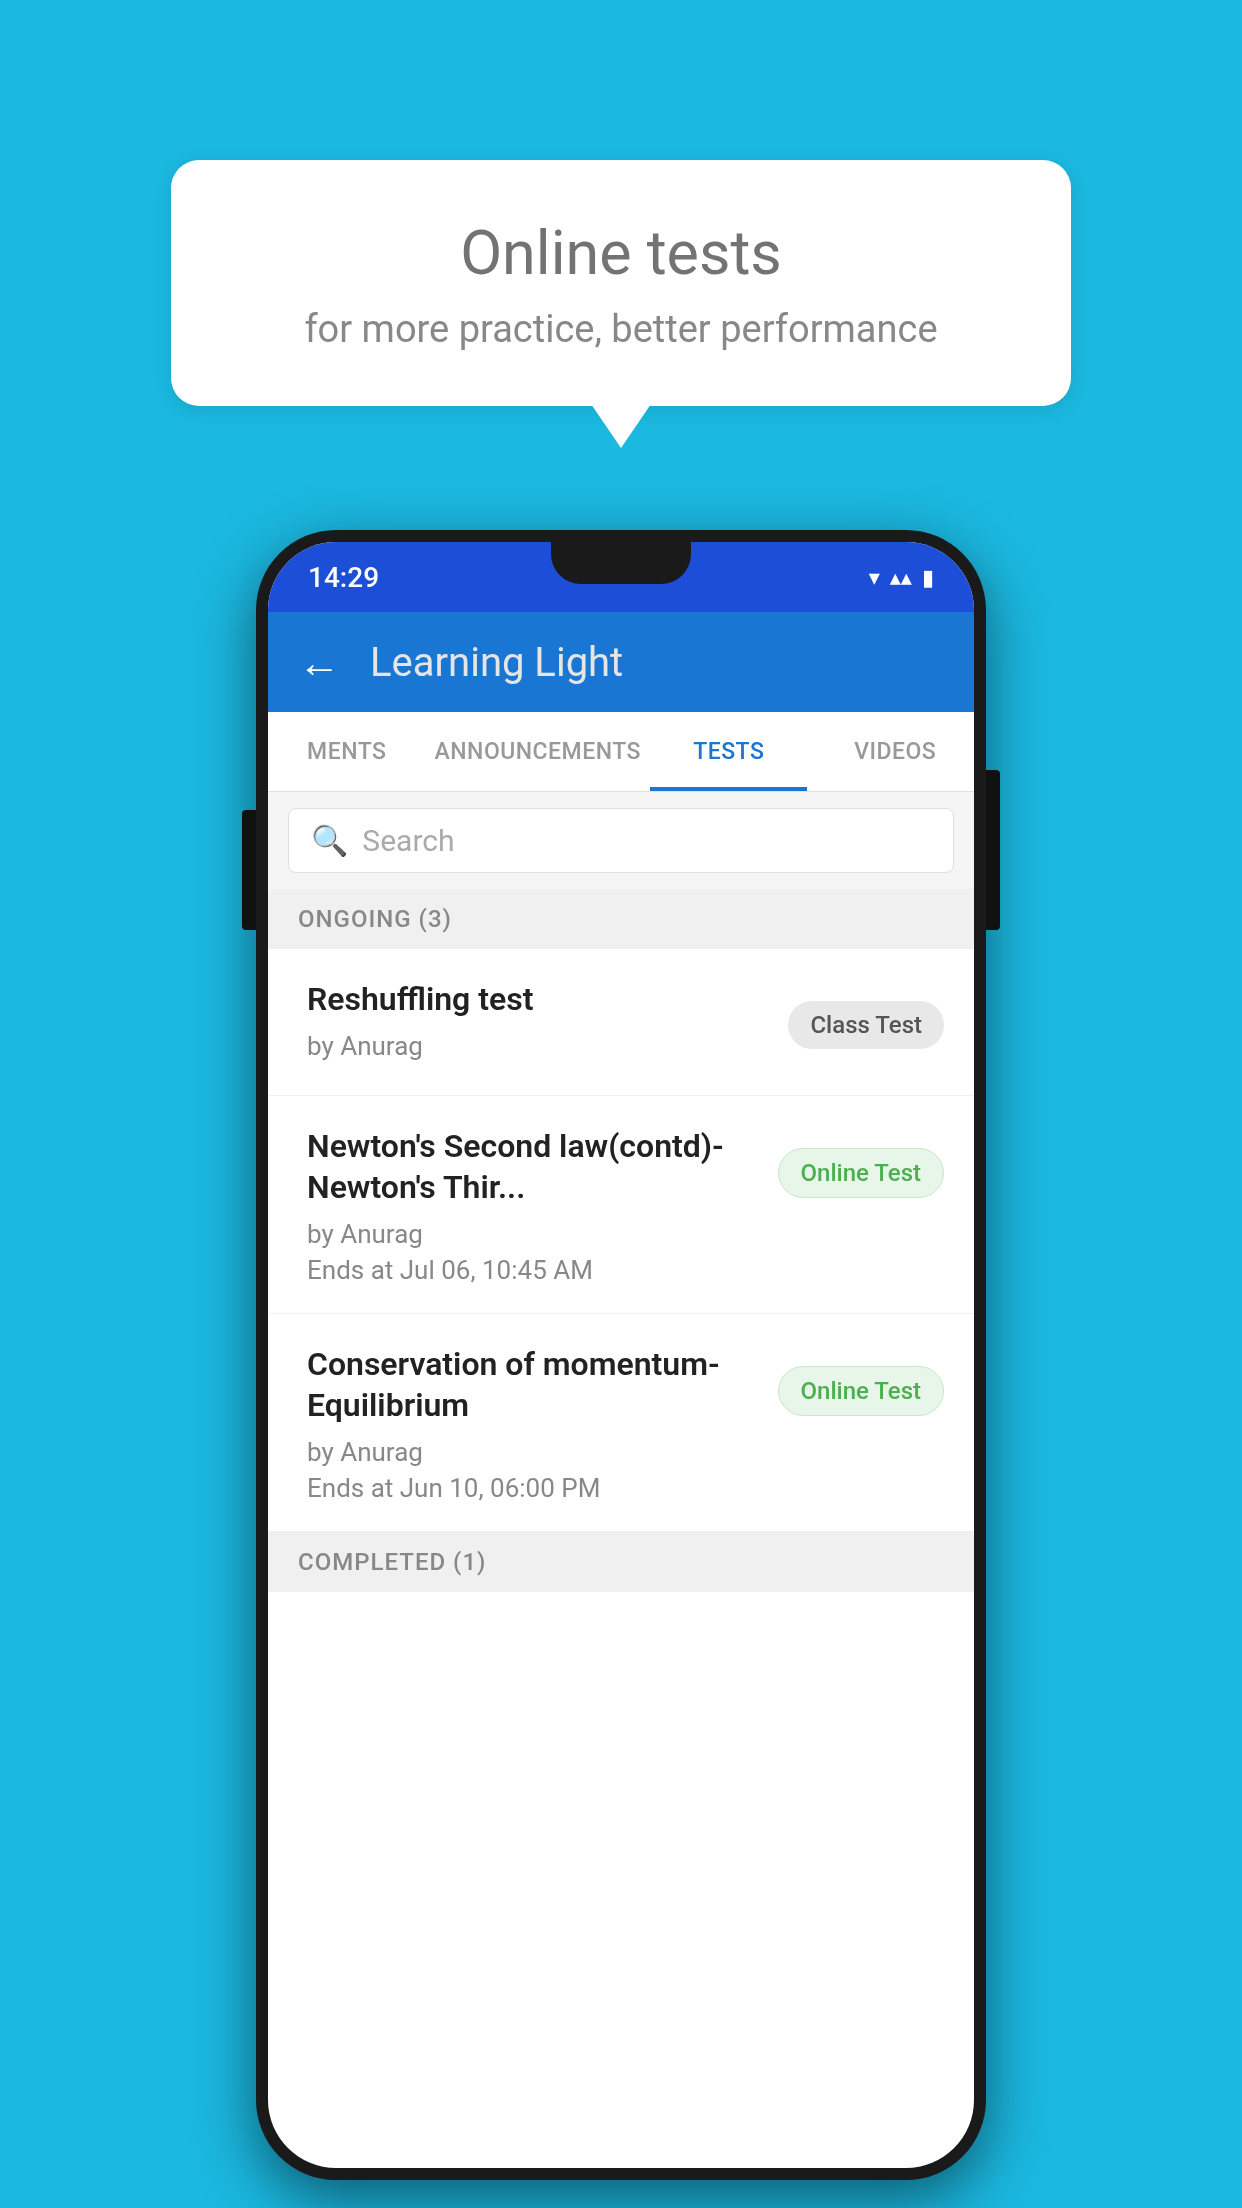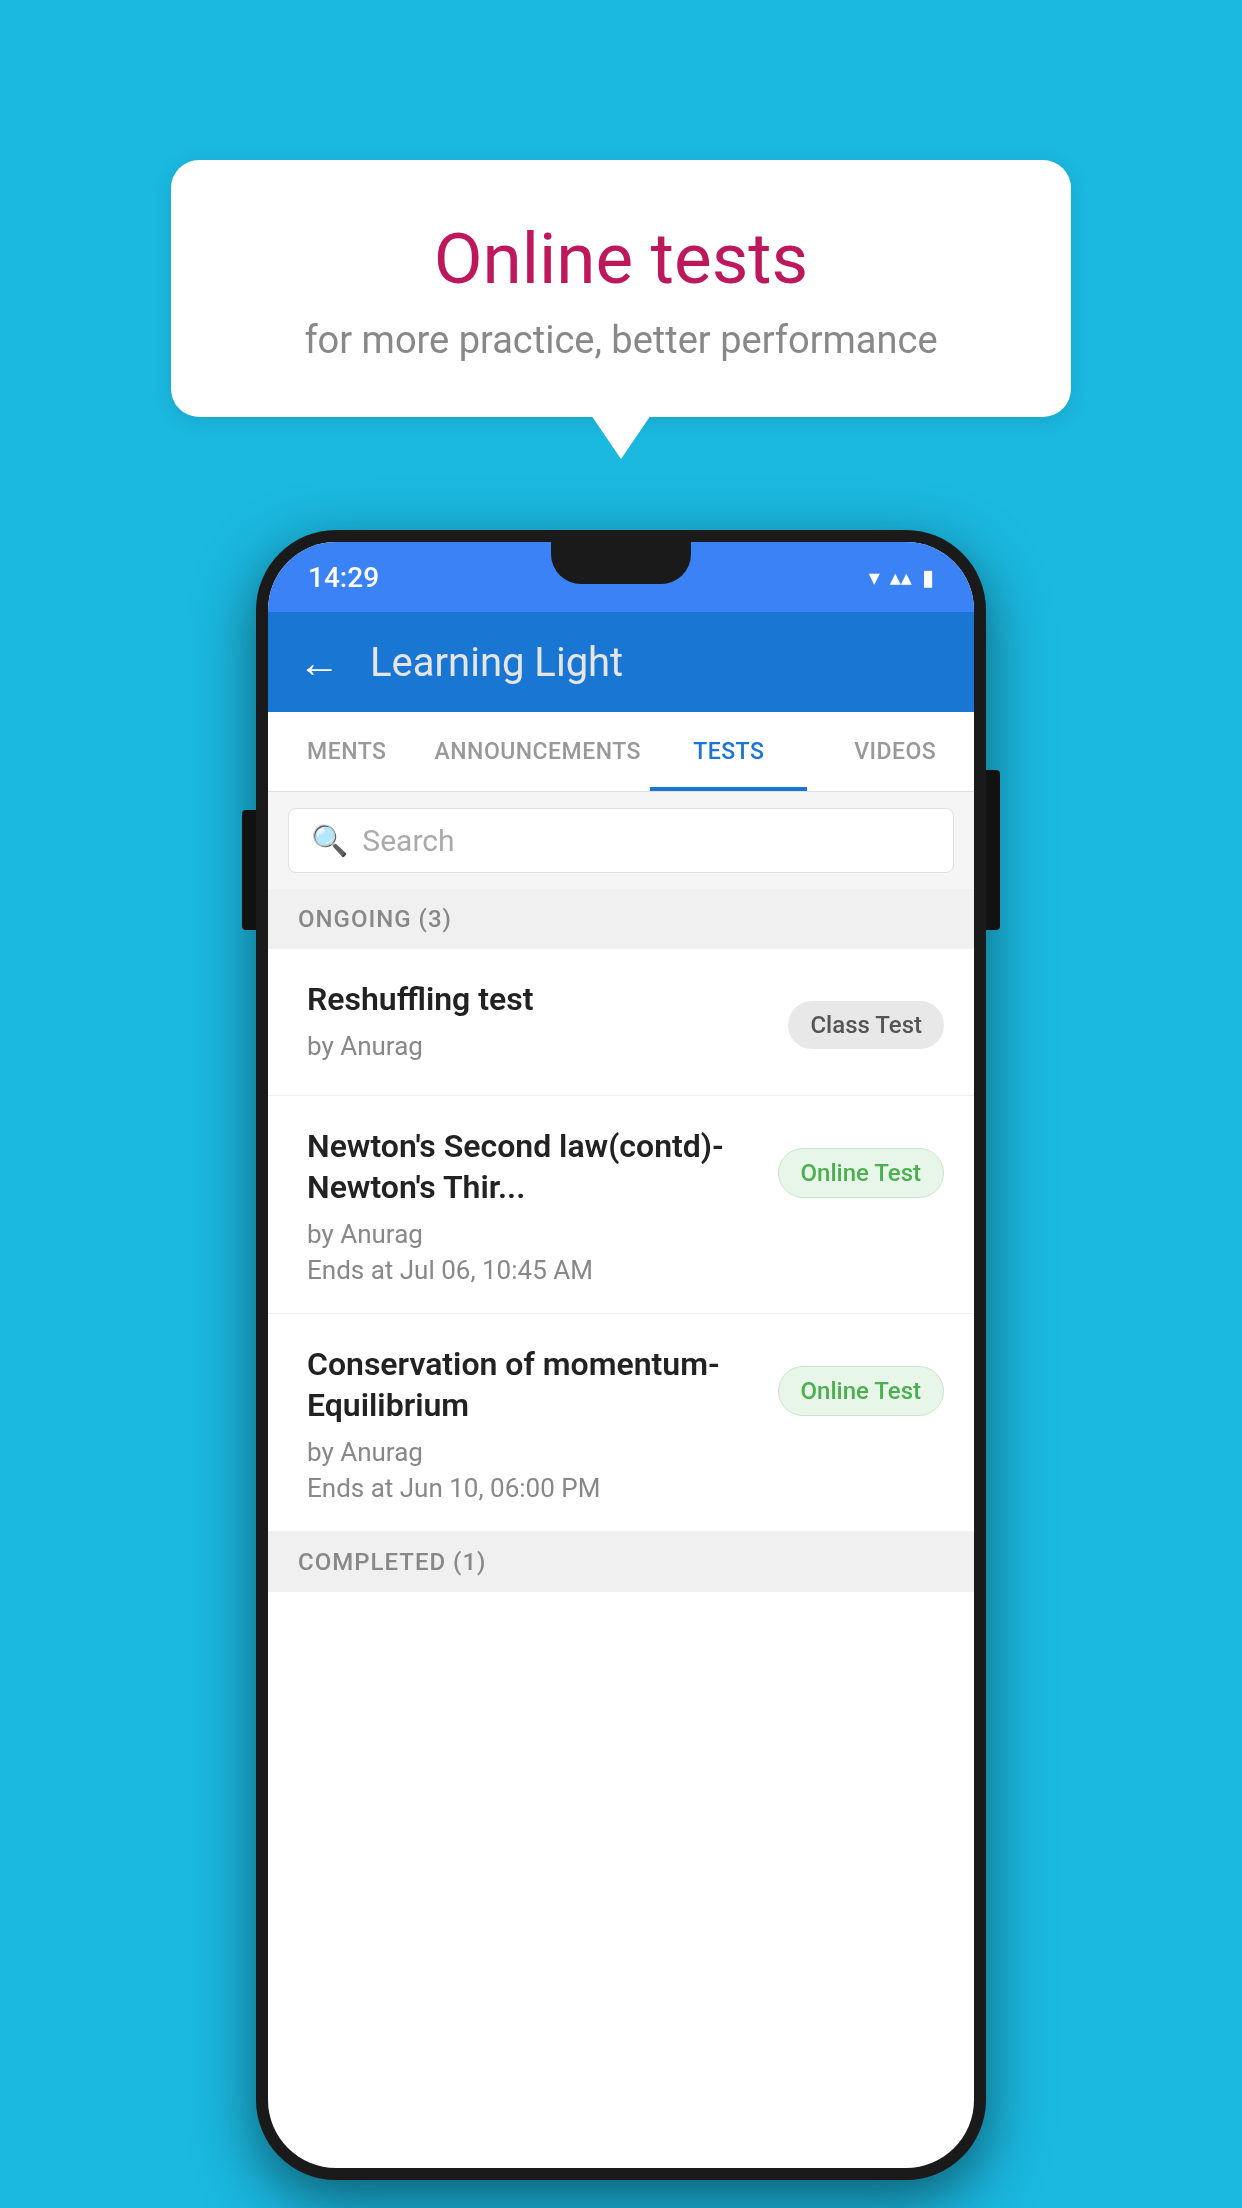--- a/index.html
+++ b/index.html
@@ -39,23 +39,23 @@
       left: 50%;
       transform: translateX(-50%);
       width: 0;
       height: 0;
       border-left: 30px solid transparent;
       border-right: 30px solid transparent;
       border-top: 44px solid white;
     }
 
     .bubble-title {
-      font-size: 71px;
+      font-size: 61px;
       font-weight: 400;
-      color: #be185d;
+      color: #737373;
       line-height: 1.1;
       margin-bottom: 20px;
     }
 
     .bubble-subtitle {
       font-size: 38px;
       color: #888;
       font-weight: 400;
     }
 
@@ -121,21 +121,21 @@
       transform: translateX(-50%);
       width: 140px;
       height: 42px;
       background: #1a1a1a;
       border-radius: 0 0 30px 30px;
       z-index: 10;
     }
 
     
     .status-bar {
-      background: #3b82f6;
+      background: #1d4ed8;
       height: 70px;
       display: flex;
       align-items: center;
       justify-content: space-between;
       padding: 0 40px;
       position: relative;
     }
 
     .status-time {
       color: white;

